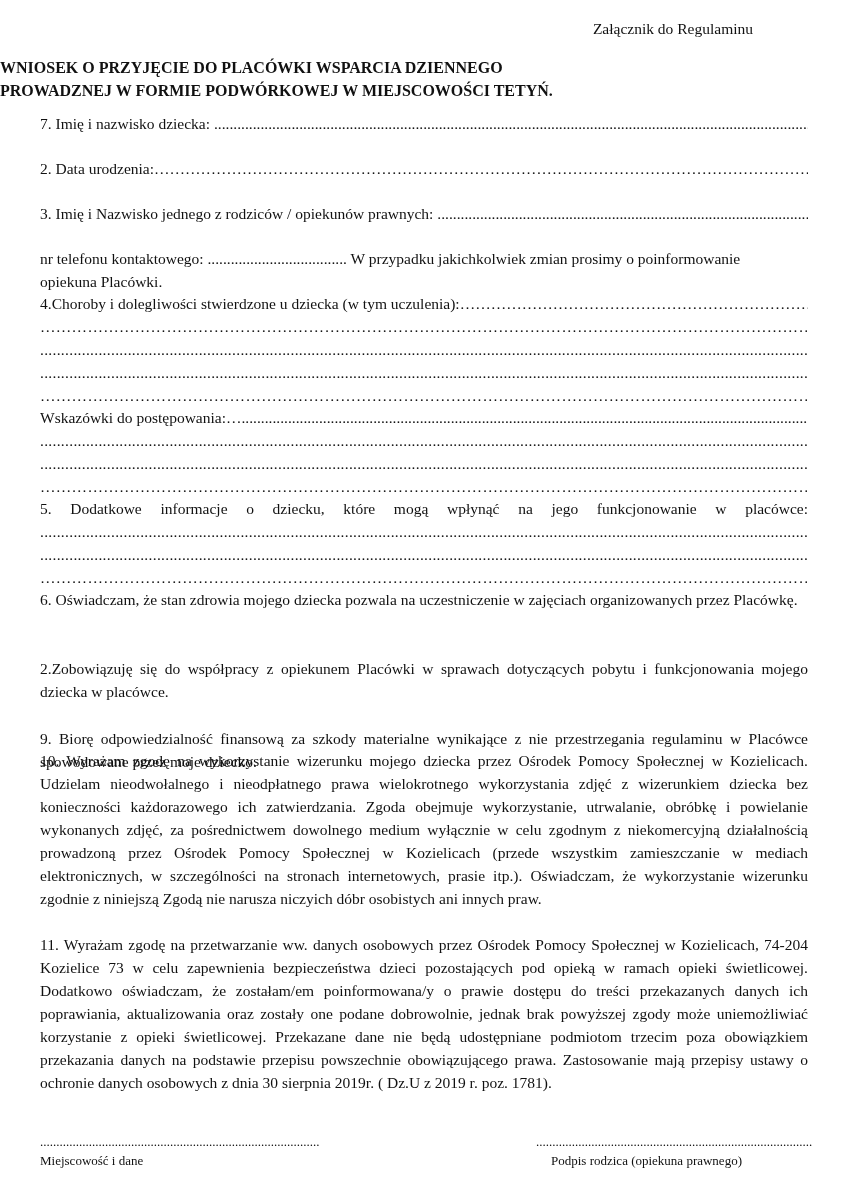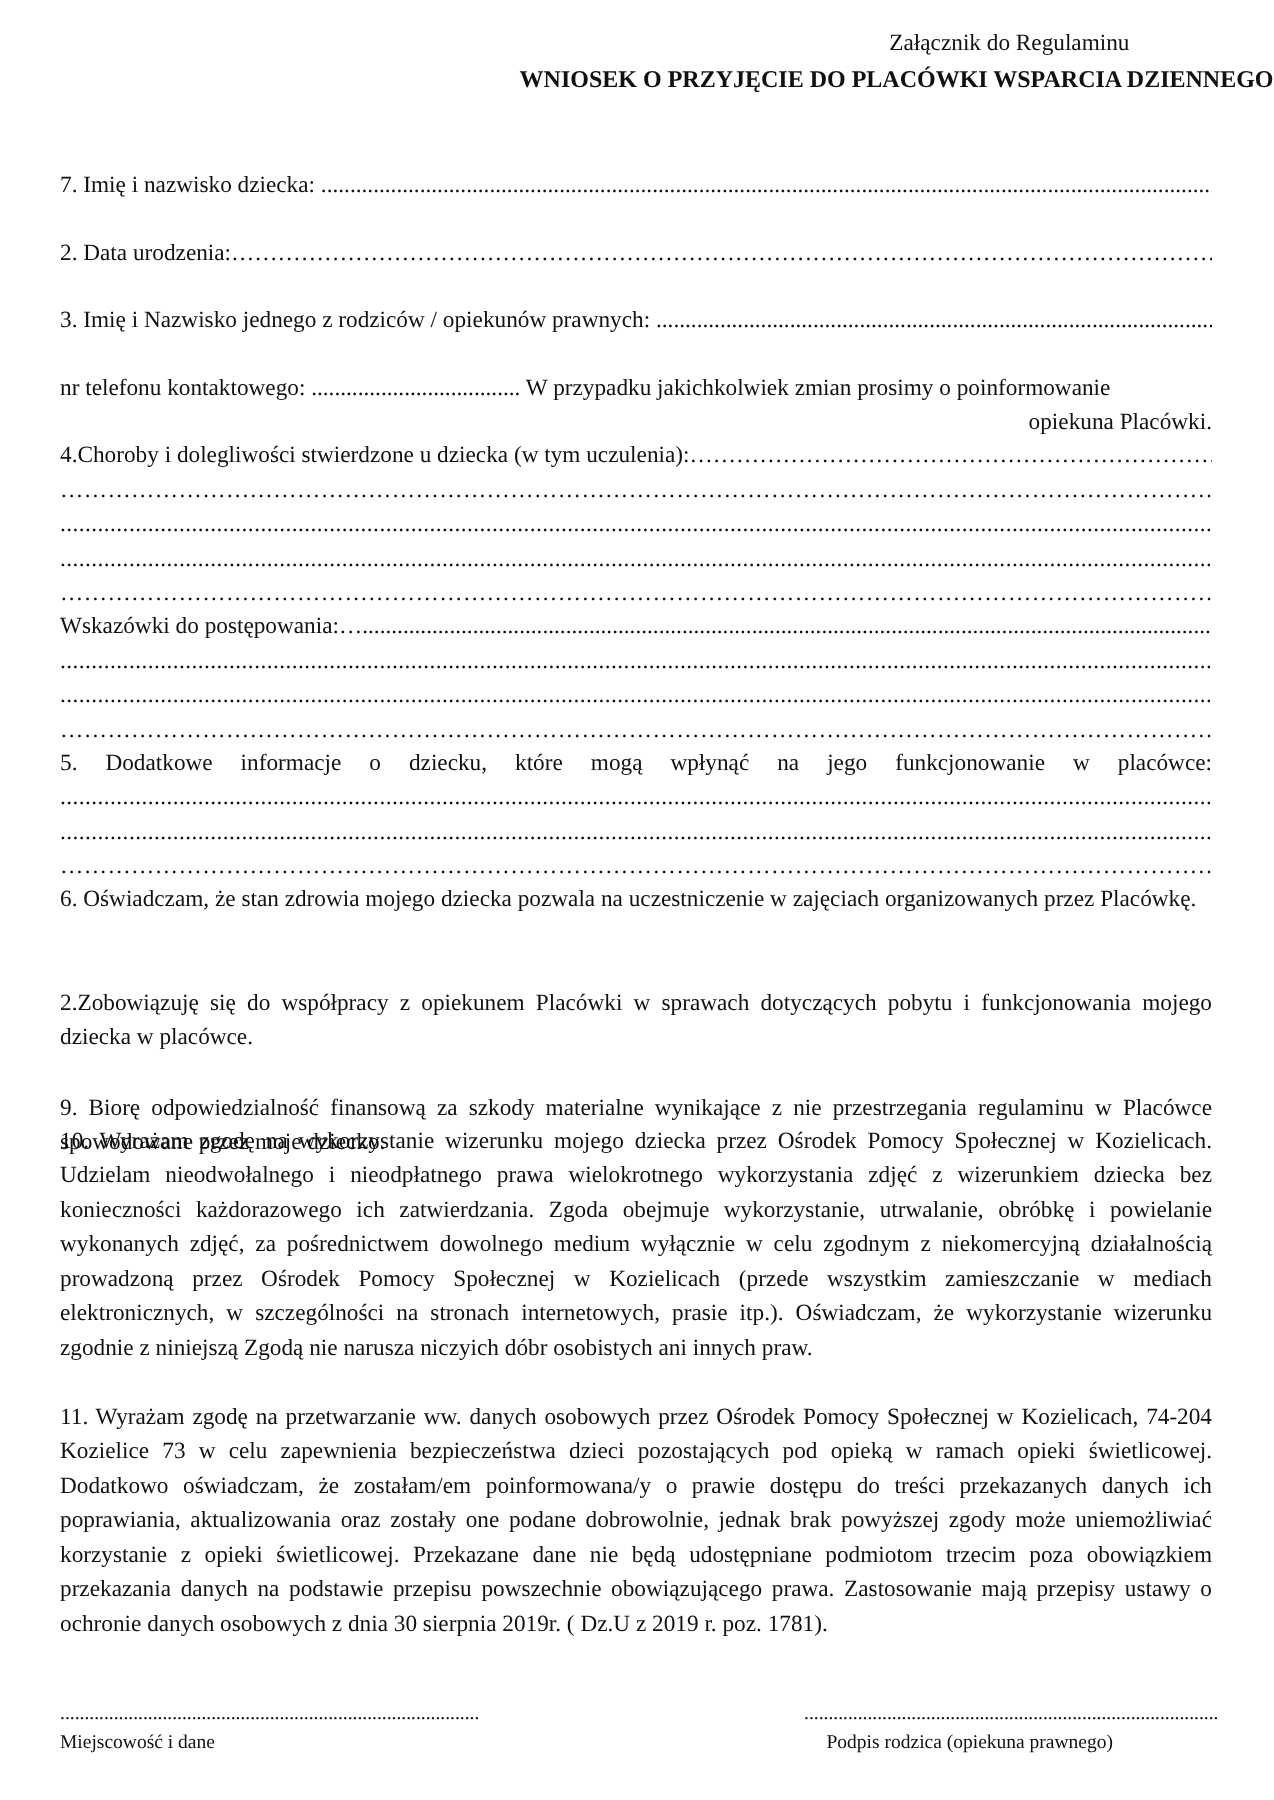--- a/index.html
+++ b/index.html
@@ -1,58 +1,59 @@
 <!DOCTYPE html>
 <html><head>
 <meta charset="utf-8">
 <style>
   html, body { margin: 0; padding: 0; background: #ffffff; }
   body { width: 849px; height: 1200px; position: relative; overflow: hidden;
          font-family: "Liberation Serif", "DejaVu Serif", serif; color: #111; }
   .page { position: absolute; left: 0; top: 0; width: 795px; height: 1200px; text-decoration: underline; }
   .annex { position: absolute; top: 20px; right: 42px; font-size: 15.5px; }
-  .title { position: absolute; top: 42px; left: 0; width: 849px; text-align: right;
+  .title { position: absolute; top: 56px; left: 0; width: 849px; text-align: left;
            font-weight: bold; font-size: 16px; line-height: 23px; }
   .line { position: absolute; left: 40px; width: 768px; font-size: 15.5px;
           line-height: 23px; white-space: nowrap; overflow: hidden; }
   .dots { position: absolute; left: 40px; width: 767px; height: 23px; overflow: hidden;
           font-size: 15.5px; line-height: 23px; white-space: nowrap; letter-spacing: 0.3px; }
   .field { display: inline; }
   .para { position: absolute; left: 40px; width: 768px; font-size: 15.5px; line-height: 23px;
           text-align: justify; }
   .sig-dots { position: absolute; font-size: 13px; white-space: nowrap; overflow: hidden; height: 16px; }
   .sig-label { position: absolute; font-size: 13px; }
 </style>
 </head>
 <body>
 
 <div class="page">
 
   <div class="annex">Załącznik do Regulaminu</div>
 
   <div class="title">
     <div>WNIOSEK O PRZYJĘCIE DO PLACÓWKI WSPARCIA DZIENNEGO</div>
+    <div>PROWADZNEJ W FORMIE PODWÓRKOWEJ W MIEJSCOWOŚCI TETYŃ.</div>
   </div>
 
   <div class="line" style="top:112px;">
     <span>7. Imię i nazwisko dziecka: </span><span class="field">..........................................................................................................................................................................................................................................................</span>
   </div>
 
   <div class="line" style="top:157px;">
     <span>2. Data urodzenia:</span><span class="field">………………………………………………………………………………………………………………………………………………</span>
   </div>
 
   <div class="line" style="top:202px;">
     <span>3. Imię i Nazwisko jednego z rodziców / opiekunów prawnych: </span><span class="field">..........................................................................................................................................................................................................................................................</span>
   </div>
 
   <div class="line" style="top:247px;">
     <span>nr telefonu kontaktowego: </span><span class="field">....................................</span><span> W przypadku jakichkolwiek zmian prosimy o poinformowanie</span>
   </div>
-  <div class="line" style="top:270px;text-align:right;">opiekuna Placówki.</div>
+  <div class="line" style="top:270px;">opiekuna Placówki.</div>
 
   <div class="line" style="top:292px;">
     <span>4.Choroby i dolegliwości stwierdzone u dziecka (w tym uczulenia):</span><span class="field">………………………………………………………………………………………………………………………………………………</span>
   </div>
   <div class="dots" style="top:315px;">………………………………………………………………………………………………………………………………………………</div>
   <div class="dots" style="top:338px;">..........................................................................................................................................................................................................................................................</div>
   <div class="dots" style="top:361px;">..........................................................................................................................................................................................................................................................</div>
   <div class="dots" style="top:384px;">………………………………………………………………………………………………………………………………………………</div>
 
   <div class="line" style="top:406px;">

